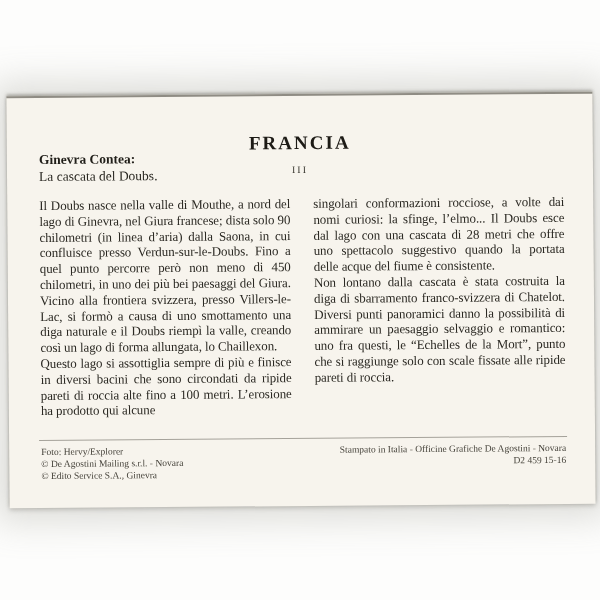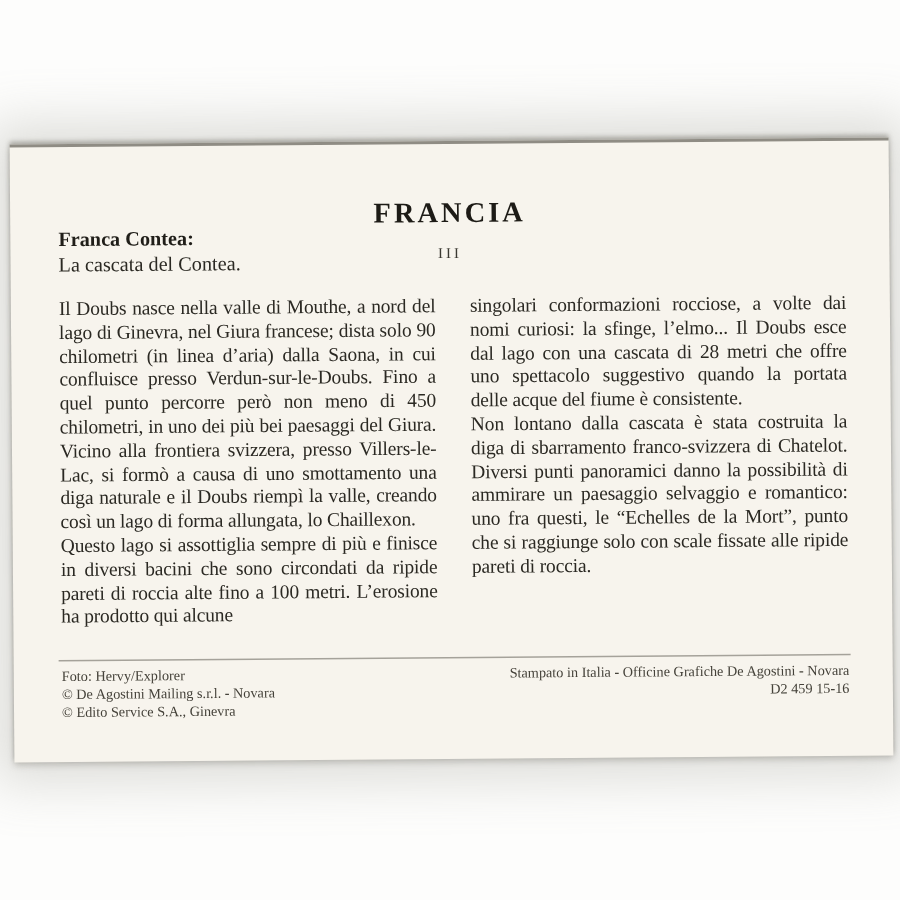--- a/index.html
+++ b/index.html
@@ -109,22 +109,22 @@
 </head>
 <body>
 
 <div class="card">
 
   <div class="title">FRANCIA</div>
 
   <div class="numeral">III</div>
 
   <div class="header-left">
-    <div class="region">Franca Contea:</div>
-    <div class="subject">La cascata del Contea.</div>
+    <div class="region">Ginevra Contea:</div>
+    <div class="subject">La cascata del Doubs.</div>
   </div>
 
   <div class="body-text">
     <div class="col">
       <p>Il Doubs nasce nella valle di Mouthe, a nord del lago di Ginevra, nel Giura francese; dista solo 90 chilometri (in linea d’aria) dalla Saona, in cui confluisce presso Verdun-sur-le-Doubs. Fino a quel punto percorre però non meno di 450 chilometri, in uno dei più bei paesaggi del Giura. Vicino alla frontiera svizzera, presso Villers-le-Lac, si formò a causa di uno smottamento una diga naturale e il Doubs riempì la valle, creando così un lago di forma allungata, lo Chaillexon.</p>
       <p>Questo lago si assottiglia sempre di più e finisce in diversi bacini che sono circondati da ripide pareti di roccia alte fino a 100 metri. L’erosione ha prodotto qui alcune</p>
     </div>
     <div class="col">
       <p>singolari conformazioni rocciose, a volte dai nomi curiosi: la sfinge, l’elmo... Il Doubs esce dal lago con una cascata di 28 metri che offre uno spettacolo suggestivo quando la portata delle acque del fiume è consistente.</p>
       <p>Non lontano dalla cascata è stata costruita la diga di sbarramento franco-svizzera di Chatelot. Diversi punti panoramici danno la possibilità di ammirare un paesaggio selvaggio e romantico: uno fra questi, le “Echelles de la Mort”, punto che si raggiunge solo con scale fissate alle ripide pareti di roccia.</p>

